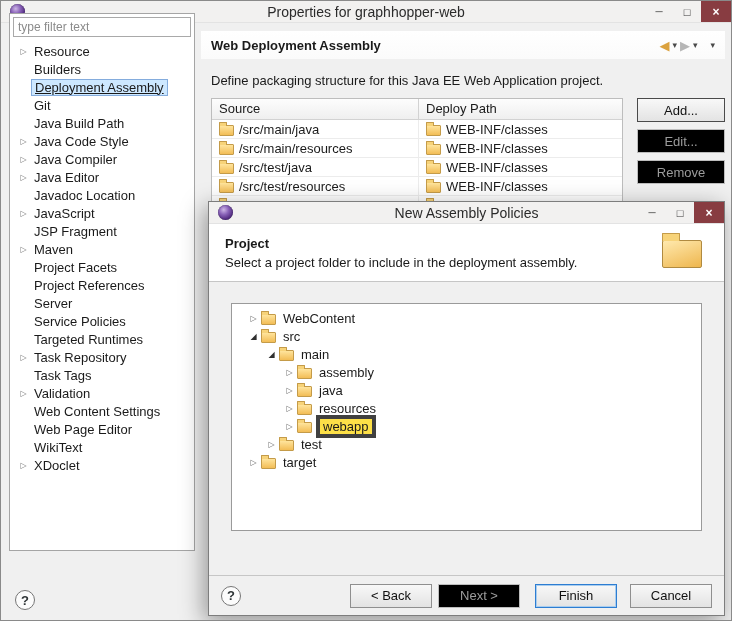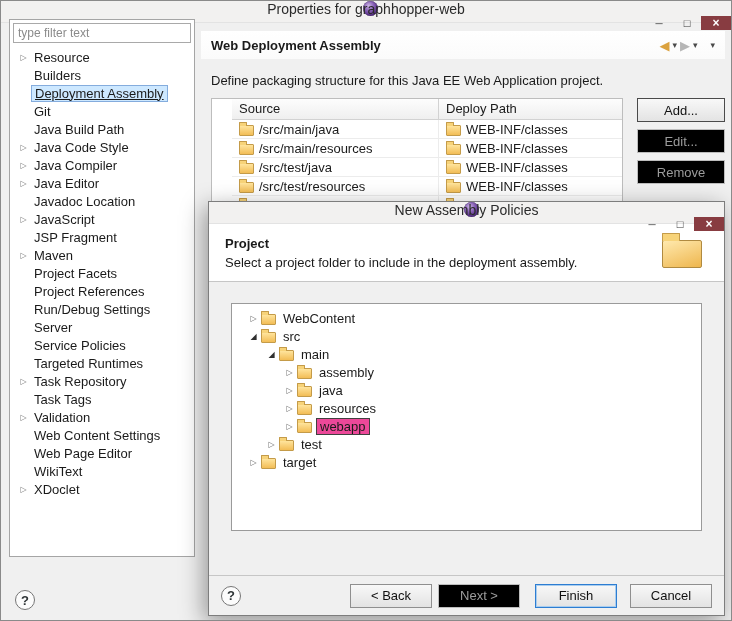--- a/index.html
+++ b/index.html
@@ -3,34 +3,34 @@
 <meta charset="utf-8">
 <style>
   * { margin:0; padding:0; box-sizing:border-box; }
   body { font-family:"Liberation Sans", sans-serif; background:#d8d8d8; }
   .screen{ position:relative; width:732px; height:621px; background:#f0f0f0;
            border:1px solid #8a8a8a; overflow:hidden; cursor:default;
            font-size:13px; color:#1a1a1a; }
 
   
   .titlebar{ position:relative; height:22px; display:flex; align-items:center;
-             background:#f2f1f0; border-bottom:1px solid #e3e3e3;flex-direction:column; }
+             background:#f2f1f0; border-bottom:1px solid #e3e3e3; }
   .titlebar .title{ position:absolute; left:0; right:0; text-align:center;
                     font-size:14px; color:#2b2b2b; pointer-events:none; }
   .app-icon{ width:15px; height:15px; border-radius:50%; margin-left:9px; flex:none;
              background:radial-gradient(circle at 38% 32%, #cdb6e6 0%, #8a63b8 35%, #5a3388 65%, #2e1452 100%);
              box-shadow:inset 0 0 1px #1c0b36; }
   .win-controls{ margin-left:auto; display:flex; height:100%; position:relative; z-index:2; }
   .wc{ width:28px; height:100%; display:flex; align-items:center; justify-content:center;
        font-size:10px; color:#333; }
   .wc.max{ font-size:11px; }
   .wc.close{ background:#883c41; color:#fff; font-size:12px; font-weight:bold; width:30px; }
 
   
-  .sidebar{ position:absolute; left:8px; top:18px; width:186px; height:538px;
+  .sidebar{ position:absolute; left:8px; top:12px; width:186px; height:538px;
             background:#fff; border:1px solid #a5a5a5; overflow:hidden; }
   .filter{ display:block; width:178px; margin:3px auto 0 auto; height:20px;
            border:1px solid #a9a9a9; font:12px "Liberation Sans",sans-serif;
            padding:0 4px; color:#333; }
   .filter::placeholder{ color:#8b8b8b; }
   .side-list{ list-style:none; margin-top:5px; }
   .side-item{ height:18px; display:flex; align-items:center; padding-left:6px; }
   .side-item .tw{ width:15px; text-align:center; font-size:8px; color:#7c7c7c; flex:none; }
   .side-label{ padding:0 3px; white-space:nowrap; }
   .side-item.selected .side-label{ background:#cde8ff; border:1px solid #84acdd;text-decoration:underline; }
@@ -42,21 +42,21 @@
   .nav-icons{ margin-left:auto; display:flex; align-items:center; gap:3px; }
   .nav{ cursor:pointer; }
   .nav.back{ color:#dba23f; font-size:13px; }
   .nav.fwd{ color:#b6b6b6; font-size:13px; }
   .nav.caret{ font-size:9px; color:#4a4a4a; }
   .nav.menu{ margin-left:10px; }
 
   .page-desc{ margin:14px 10px 10px 10px; }
 
   .assembly-area{ display:flex; margin-left:10px; }
-  .table{ width:412px; background:#fff; border:1px solid #bdbdbd; height:122px; overflow:hidden;padding-left:20px; }
+  .table{ width:412px; background:#fff; border:1px solid #bdbdbd; height:122px; overflow:hidden; }
   .thead{ display:flex; height:21px; background:linear-gradient(#fdfdfd,#efefef);
           border-bottom:1px solid #d2d2d2; }
   .th{ line-height:20px; padding-left:7px; }
   .th.src{ width:207px; border-right:1px solid #d2d2d2; }
   .th.dep{ flex:1; }
   .trow{ display:flex; height:19px; align-items:stretch; border-bottom:1px solid #ececec; }
   .td{ display:flex; align-items:center; gap:5px; padding-left:7px; }
   .td.src{ width:207px; border-right:1px solid #ececec; }
   .td.dep{ flex:1; }
 
@@ -92,21 +92,21 @@
            display:flex; align-items:center; padding:0 16px; }
   .banner-title{ font-weight:bold; margin-bottom:4px; }
   .banner .folder.big{ margin-left:auto; margin-right:6px; }
   .dialog-body{ padding:21px 22px 0 22px; }
   .tree-panel{ background:#fff; border:1px solid #9a9a9a; height:228px;
                overflow:hidden; padding-top:5px; }
   .tree-row{ height:18px; display:flex; align-items:center; }
   .tree-row .tw{ width:15px; text-align:center; font-size:8px; color:#6e6e6e; flex:none; }
   .tree-row .tw.exp{ color:#2f2f2f; }
   .tree-label{ padding:0 3px; margin-left:4px; white-space:nowrap; }
-  .tree-row.selected .tree-label{ background:#ec4899; border:1px solid #404040; }
+  .tree-row.selected .tree-label{ background:#fde047; border:4px solid #404040; }
   .dialog-footer{ position:absolute; left:0; right:0; bottom:0; height:40px;
                   border-top:1px solid #c6c6c6; background:#f0f0f0;
                   display:flex; align-items:center; padding:0 12px; }
   .footer-buttons{ margin-left:auto; display:flex; align-items:flex-end; }
   .footer-buttons .btn{ margin-left:6px; min-width:82px; }
   .footer-buttons .btn.finish{ margin-left:15px; }
   .footer-buttons .btn.cancel{ margin-left:13px; }
 </style>
 </head>
 <body>
@@ -178,24 +178,20 @@
         <li class="side-item">
           <span class="tw"></span>
           <span class="side-label">Project Facets</span>
         </li>
         <li class="side-item">
           <span class="tw"></span>
           <span class="side-label">Project References</span>
         </li>
         <li class="side-item">
           <span class="tw"></span>
-          <span class="side-label">Run/Debug Settings</span>
-        </li>
-        <li class="side-item">
-          <span class="tw"></span>
           <span class="side-label">Server</span>
         </li>
         <li class="side-item">
           <span class="tw"></span>
           <span class="side-label">Service Policies</span>
         </li>
         <li class="side-item">
           <span class="tw"></span>
           <span class="side-label">Targeted Runtimes</span>
         </li>

